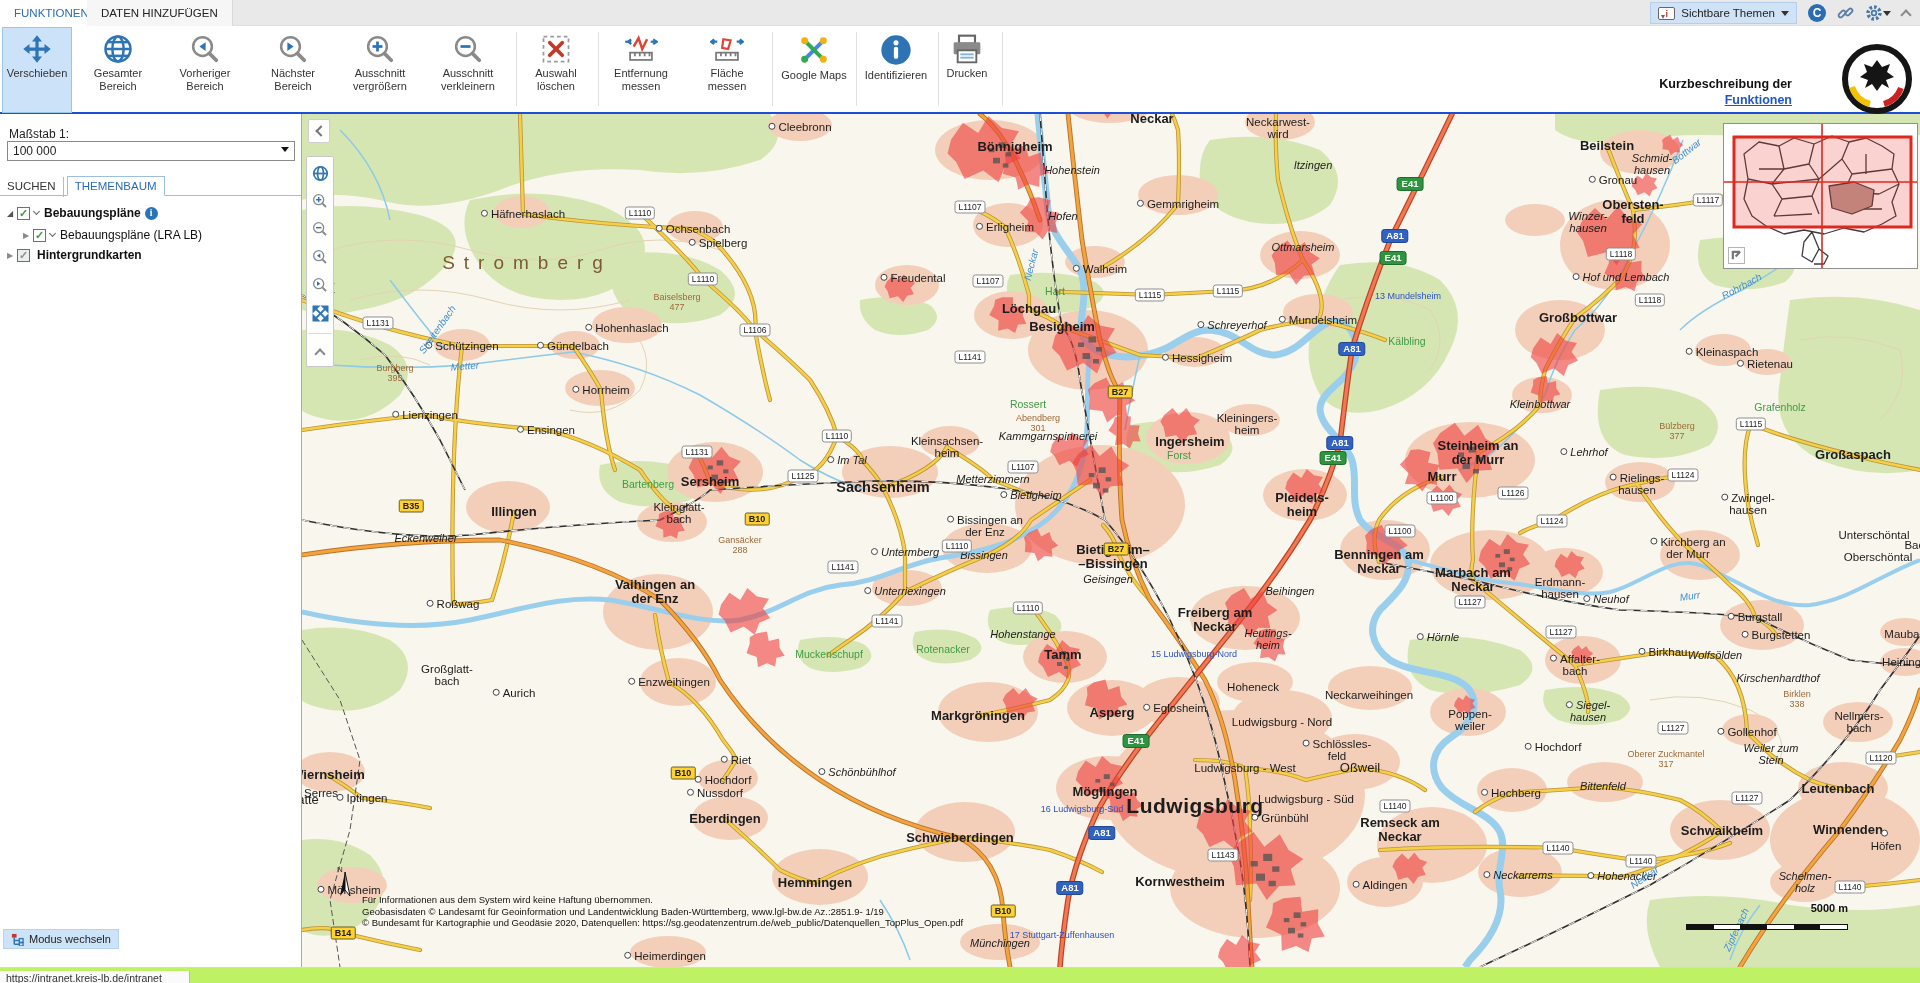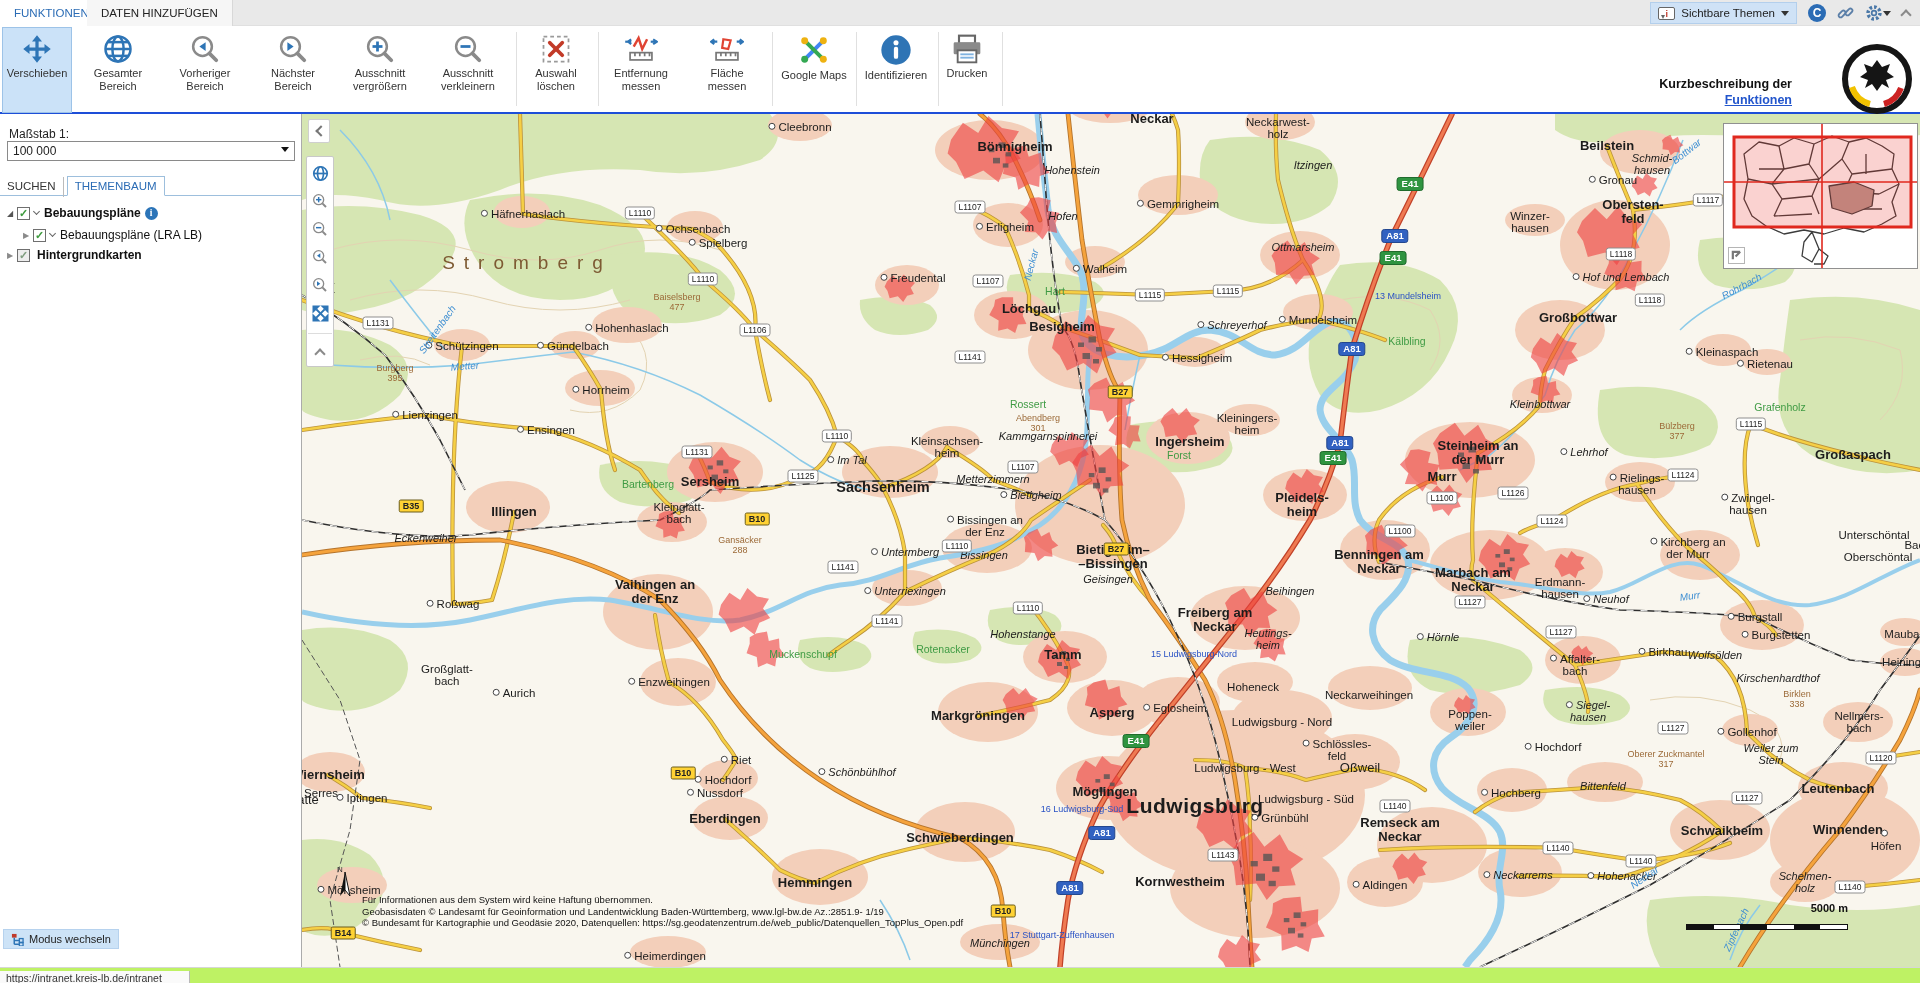--- a/index.html
+++ b/index.html
@@ -650,32 +650,32 @@
           <use href="#spk" transform="translate(1062 660)"></use>
           <use href="#spk" transform="translate(718 472) scale(1.3)"></use>
   </g>
 </svg>
 
 <div id="maplabels">
         <span class="ml tb" style="left: 1015px; top: 147px;">Bönnigheim</span>
         <span class="ml tb" style="left: 1152px; top: 112px;">Kirchheim am
 Neckar</span>
         <span class="ml tn" style="left: 1278px; top: 128px;">Neckarwest-
-holz</span>
+wird</span>
         <span class="ml tn dot" style="left: 800px; top: 127px;">Cleebronn</span>
         <span class="ml hi" style="left: 1072px; top: 171px;">Hohenstein</span>
         <span class="ml hi" style="left: 1313px; top: 166px;">Itzingen</span>
         <span class="ml tn dot" style="left: 1178px; top: 204px;">Gemmrigheim</span>
         <span class="ml tb" style="left: 1607px; top: 146px;">Beilstein</span>
         <span class="ml hi" style="left: 1652px; top: 165px;">Schmid-
 hausen</span>
         <span class="ml tn dot" style="left: 1613px; top: 180px;">Gronau</span>
         <span class="ml tb" style="left: 1633px; top: 212px;">Obersten-
 feld</span>
-        <span class="ml tn" style="left: 1530px; top: 222px;">Winzer-
+        <span class="ml tn" style="left: 1588px; top: 222px; font-style: italic;">Winzer-
 hausen</span>
         <span class="ml tn dot" style="left: 1005px; top: 227px;">Erligheim</span>
         <span class="ml hi" style="left: 1063px; top: 217px;">Hofen</span>
         <span class="ml tn dot" style="left: 1100px; top: 269px;">Walheim</span>
         <span class="ml tn dot" style="left: 913px; top: 278px;">Freudental</span>
         <span class="ml hi" style="left: 1303px; top: 248px;">Ottmarsheim</span>
         <span class="ml hi dot" style="left: 1621px; top: 278px;">Hof und Lembach</span>
         <span class="ml tb" style="left: 1029px; top: 309px;">Löchgau</span>
         <span class="ml tb" style="left: 1062px; top: 327px;">Besigheim</span>
         <span class="ml tn dot" style="left: 1197px; top: 358px;">Hessigheim</span>
@@ -816,21 +816,21 @@
         <span class="ml tb" style="left: 1838px; top: 789px;">Leutenbach</span>
         <span class="ml tb" style="left: 1722px; top: 831px;">Schwaikheim</span>
         <span class="ml tb" style="left: 1848px; top: 830px;">Winnenden</span>
         <span class="ml tn dot" style="left: 1886px; top: 840px;">Höfen</span>
         <span class="ml hi" style="left: 1805px; top: 883px;">Schelmen-
 holz</span>
         <span class="ml gr" style="left: 1055px; top: 292px;">Hart</span>
         <span class="ml gr" style="left: 1407px; top: 342px;">Kälbling</span>
         <span class="ml gr" style="left: 1780px; top: 408px;">Grafenholz</span>
         <span class="ml gr" style="left: 648px; top: 485px;">Bartenberg</span>
-        <span class="ml gr" style="left: 803px; top: 655px; text-align: center;">Muckenschupf</span>
+        <span class="ml gr" style="left: 829px; top: 655px; text-align: center;">Muckenschupf</span>
         <span class="ml gr" style="left: 943px; top: 650px;">Rotenacker</span>
         <span class="ml gr" style="left: 1179px; top: 456px;">Forst</span>
         <span class="ml gr" style="left: 1028px; top: 405px;">Rossert</span>
         <span class="ml pk" style="left: 677px; top: 303px; text-align: center;">Baiselsberg
 477</span>
         <span class="ml pk" style="left: 1677px; top: 432px;">Bülzberg
 377</span>
         <span class="ml pk" style="left: 1797px; top: 700px;">Birklen
 338</span>
         <span class="ml pk" style="left: 740px; top: 546px;">Gansäcker

